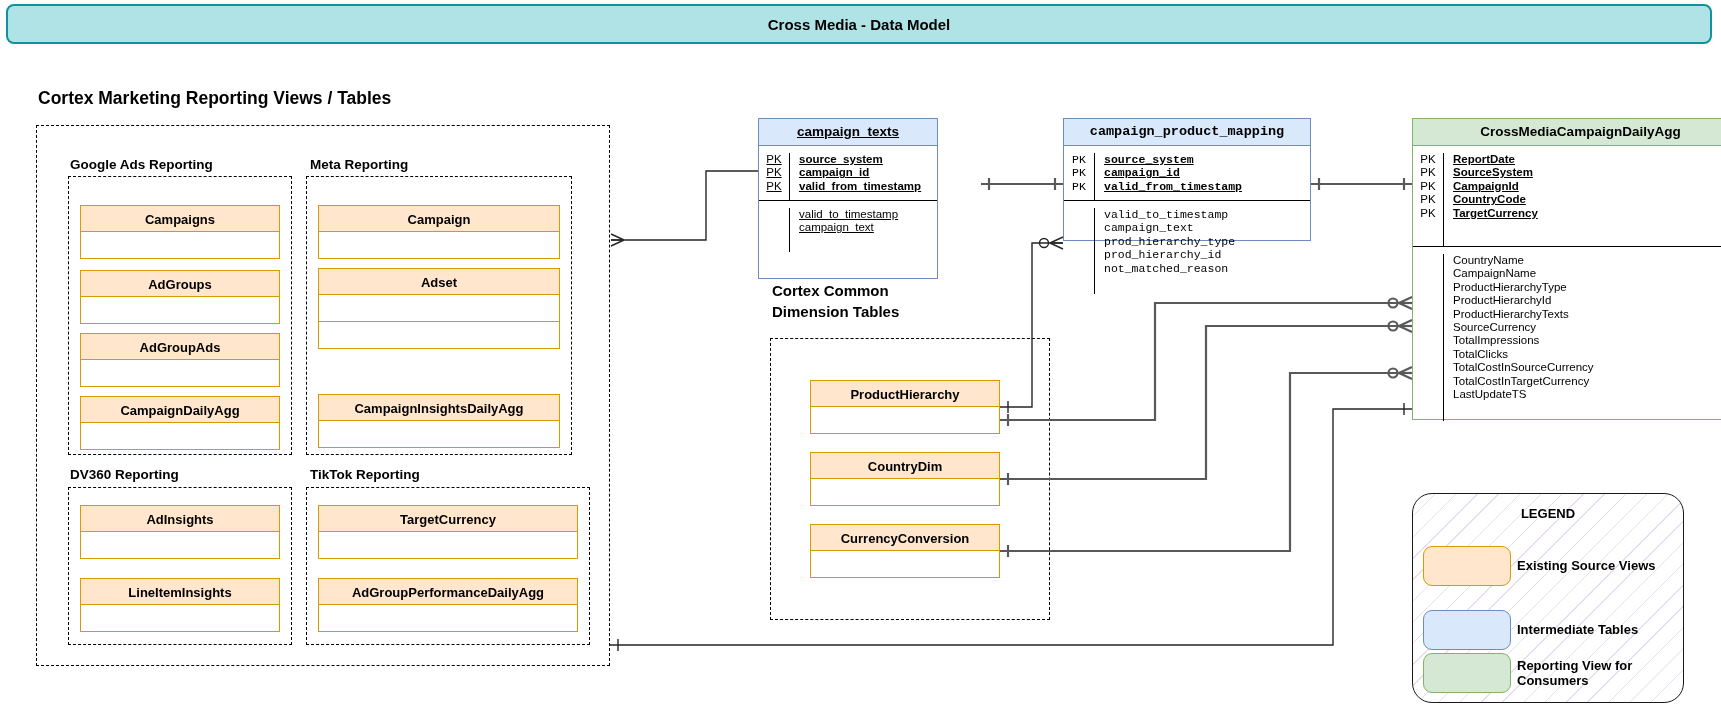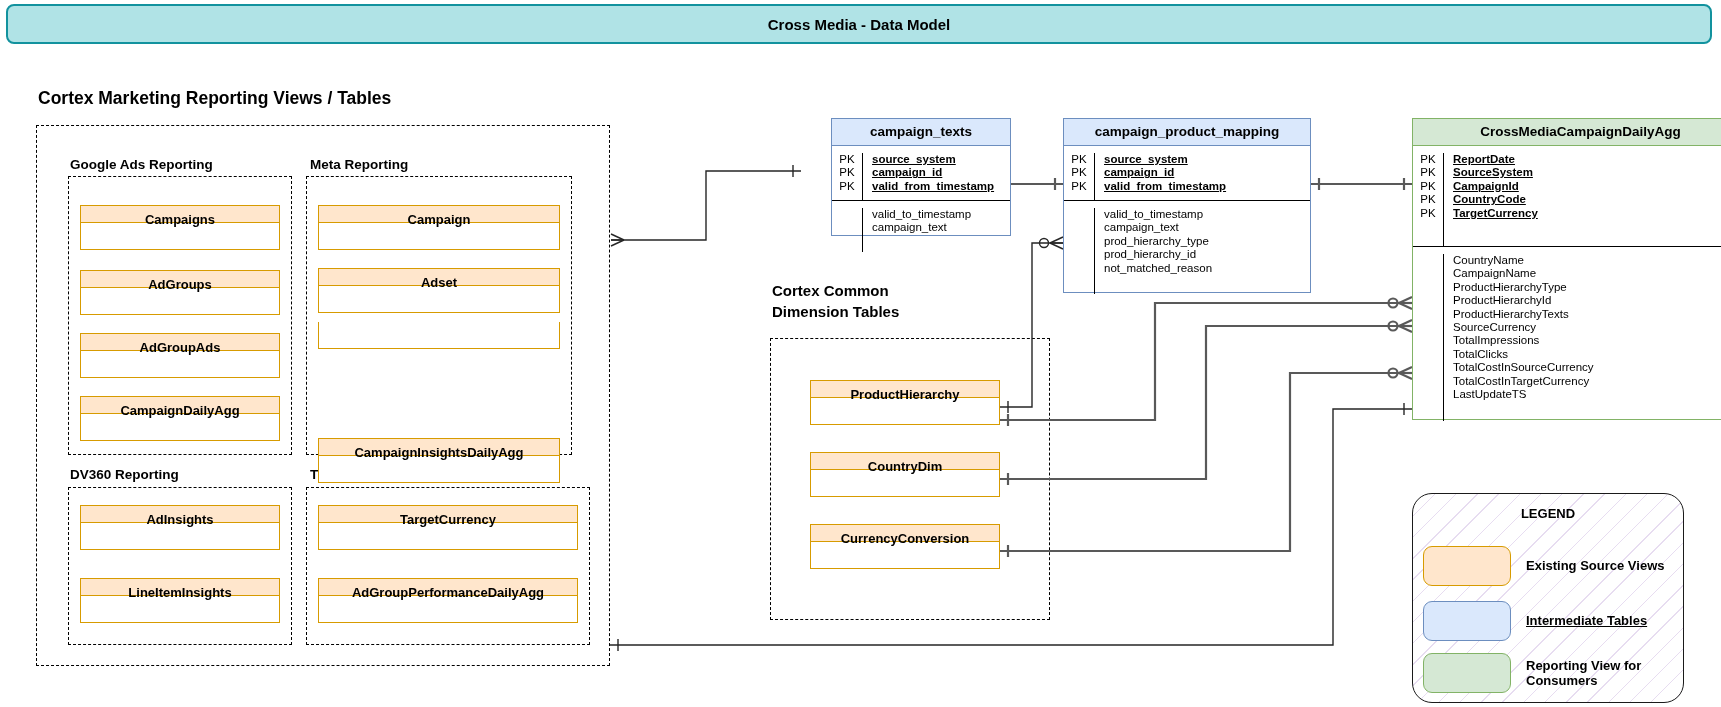--- a/index.html
+++ b/index.html
@@ -16,21 +16,21 @@
   }
   
   .main-heading{position:absolute;left:38px;top:88px;font-size:17.5px;font-weight:bold;}
   .group-label{position:absolute;font-size:13.5px;font-weight:bold;line-height:17px;}
   .group-label.big{font-size:15px;line-height:21px;}
   
   .dashed-box{position:absolute;border:1.4px dashed #000;box-sizing:border-box;z-index:0;background:transparent;}
   
   .entity{position:absolute;z-index:2;box-sizing:border-box;}
   .entity .entity-header{
-    height:18px;line-height:27px;text-align:center;font-weight:bold;font-size:13px;
+    height:27px;line-height:27px;text-align:center;font-weight:bold;font-size:13px;
     background:var(--orange-bg);border:1.4px solid var(--orange-border);box-sizing:border-box;
   }
   .entity .entity-body{
     height:27px;background:#fff;border:1.4px solid var(--orange-border);border-top:none;box-sizing:border-box;
   }
   
   .er-table{position:absolute;z-index:2;background:#fff;box-sizing:border-box;font-size:11.5px;}
   .er-table.scheme-blue{border:1.4px solid var(--blue-border);}
   .er-table.scheme-green{border:1.4px solid var(--green-border);}
   .er-table .er-header{
@@ -48,21 +48,21 @@
   .legend{
     position:absolute;z-index:2;box-sizing:border-box;border:1.7px solid #1a1a1a;border-radius:20px;
     background:repeating-linear-gradient(135deg, rgba(176,141,207,0.30) 0 1px, transparent 1px 15px) #fff;
   }
   .legend-title{position:absolute;left:0;right:0;top:12px;text-align:center;font-weight:bold;font-size:13px;}
   .legend-item{position:absolute;left:10px;right:10px;height:40px;display:flex;align-items:center;}
   .legend-swatch{width:88px;height:40px;border-radius:9px;box-sizing:border-box;flex:0 0 88px;}
   .legend-swatch.scheme-orange{background:var(--orange-bg);border:1.6px solid var(--orange-border);}
   .legend-swatch.scheme-blue{background:var(--blue-bg);border:1.6px solid var(--blue-border);}
   .legend-swatch.scheme-green{background:var(--green-bg);border:1.6px solid var(--green-border);}
-  .legend-text{margin-left:15px;font-weight:bold;font-size:13px;line-height:15.5px;}
+  .legend-text{margin-left:6px;font-weight:bold;font-size:13px;line-height:15.5px;}
   
   #wires{position:absolute;left:0;top:0;z-index:1;}
   #wires .thin{stroke:#262626;stroke-width:1.4;fill:none;}
   #wires .thick{stroke:#595959;stroke-width:2.2;fill:none;}
   #wires circle{fill:#fff;}
 </style>
 </head>
 <body>
 
 <div id="canvas">
@@ -155,21 +155,21 @@
       <div class="entity-header">Campaign</div>
       <div class="entity-body"></div>
     </div>
     <div class="entity" style="left: 318px; top: 268px; width: 242px;">
       <div class="entity-header">Adset</div>
       <div class="entity-body"></div>
     </div>
     <div class="entity" style="left: 318px; top: 322px; width: 242px;">
       <div class="entity-body"></div>
     </div>
-    <div class="entity" style="left: 318px; top: 394px; width: 242px; margin-top: 44px;">
+    <div class="entity" style="left: 318px; top: 394px; width: 242px;">
       <div class="entity-header">CampaignInsightsDailyAgg</div>
       <div class="entity-body"></div>
     </div>
     <div class="group-label" style="left: 70px; top: 466px;">
       <div>DV360 Reporting</div>
     </div>
     <div class="dashed-box" style="left: 68px; top: 487px; width: 224px; height: 158px;"></div>
     <div class="entity" style="left: 80px; top: 505px; width: 200px;">
       <div class="entity-header">AdInsights</div>
       <div class="entity-body"></div>
@@ -200,21 +200,21 @@
       <div class="entity-body"></div>
     </div>
     <div class="entity" style="left: 810px; top: 452px; width: 190px;">
       <div class="entity-header">CountryDim</div>
       <div class="entity-body"></div>
     </div>
     <div class="entity" style="left: 810px; top: 524px; width: 190px;">
       <div class="entity-header">CurrencyConversion</div>
       <div class="entity-body"></div>
     </div>
-    <div class="er-table scheme-blue" style="left: 831px; top: 118px; width: 180px; height: 118px;">
+    <div class="er-table scheme-blue" style="left: 758px; top: 118px; width: 180px; height: 161px; text-decoration: underline;">
       <div class="er-header" style="height: 27px; line-height: 25px;">campaign_texts</div>
       <div class="er-section" style="height: 54px;">
         <div class="er-pk-col">
           <div class="er-row">PK</div>
           <div class="er-row">PK</div>
           <div class="er-row">PK</div>
         </div>
         <div class="er-fields">
           <div class="er-row pk-name">source_system</div>
           <div class="er-row pk-name">campaign_id</div>
@@ -225,21 +225,21 @@
         <div class="er-pk-col">
           <div class="er-row"></div>
           <div class="er-row"></div>
         </div>
         <div class="er-fields">
           <div class="er-row">valid_to_timestamp</div>
           <div class="er-row">campaign_text</div>
         </div>
       </div>
     </div>
-    <div class="er-table scheme-blue" style="left: 1063px; top: 118px; width: 248px; height: 175px;">
+    <div class="er-table scheme-blue" style="left: 1063px; top: 118px; width: 248px; height: 123px; font-family: Liberation Mono, monospace;">
       <div class="er-header" style="height: 27px; line-height: 25px;">campaign_product_mapping</div>
       <div class="er-section" style="height: 54px;">
         <div class="er-pk-col">
           <div class="er-row">PK</div>
           <div class="er-row">PK</div>
           <div class="er-row">PK</div>
         </div>
         <div class="er-fields">
           <div class="er-row pk-name">source_system</div>
           <div class="er-row pk-name">campaign_id</div>
@@ -311,21 +311,21 @@
       </div>
     </div>
     <div class="legend" style="left: 1412px; top: 493px; width: 272px; height: 210px;">
       <div class="legend-title">LEGEND</div>
       <div class="legend-item" style="top: 52px;">
         <div class="legend-swatch scheme-orange"></div>
         <div class="legend-text">
           <div>Existing Source Views</div>
         </div>
       </div>
-      <div class="legend-item" style="top: 107px; text-decoration: underline;">
+      <div class="legend-item" style="top: 116px;">
         <div class="legend-swatch scheme-blue"></div>
         <div class="legend-text">
           <div>Intermediate Tables</div>
         </div>
       </div>
       <div class="legend-item" style="top: 159px;">
         <div class="legend-swatch scheme-green"></div>
         <div class="legend-text">
           <div>Reporting View for</div>
           <div>Consumers</div>

